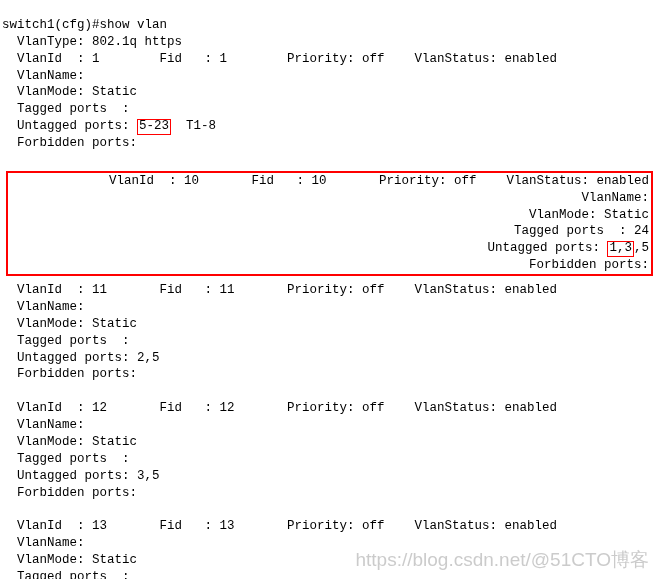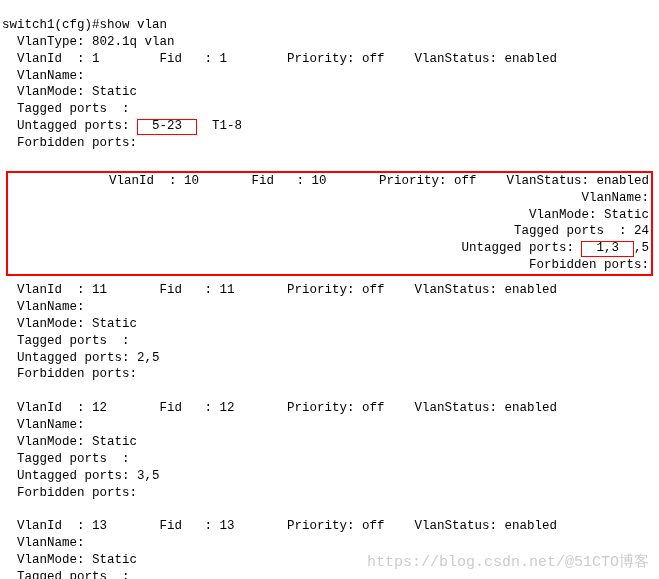--- a/index.html
+++ b/index.html
@@ -15,41 +15,41 @@
     position: relative;
     line-height: 1.35;
   }
   .terminal {
     white-space: pre;
     padding: 0 2px;
   }
   .hl {
     border: 1px solid red;
     display: inline-block;
-    padding: 0 14px;
+    padding: 0 1px;
     line-height: 1.1;
   }
   .block-hl {
     border: 2px solid red;
     margin: 2px 4px 2px 4px;
     padding: 0 2px;
     text-align: right;
   }
   .watermark {
     position: absolute;
     right: 10px;
     bottom: 6px;
-    font-family: Liberation Mono, monospace;
-    font-size: 15px;
+    font-family: Liberation Sans, sans-serif;
+    font-size: 19px;
     color: rgba(140,140,140,0.45);
     pointer-events: none;
   }
 </style>
 </head>
 <body>
 
 <div class="terminal">
 <span>switch1(cfg)#show vlan</span>
-<span>  VlanType: 802.1q vlan</span>
+<span>  VlanType: 802.1q https</span>
 <div id="vlan-container"><div><div>  VlanId  : 1        Fid   : 1        Priority: off    VlanStatus: enabled</div><div>  VlanName:</div><div>  VlanMode: Static</div><div>  Tagged ports  : </div><div>  Untagged ports: <span class="hl">5-23</span>  T1-8</div><div>  Forbidden ports:</div></div><div> </div><div class="block-hl"><div>  VlanId  : 10       Fid   : 10       Priority: off    VlanStatus: enabled</div><div>  VlanName:</div><div>  VlanMode: Static</div><div>  Tagged ports  : 24</div><div>  Untagged ports: <span class="hl">1,3</span>,5</div><div>  Forbidden ports:</div></div><div style="height: 4px;"></div><div><div>  VlanId  : 11       Fid   : 11       Priority: off    VlanStatus: enabled</div><div>  VlanName:</div><div>  VlanMode: Static</div><div>  Tagged ports  : </div><div>  Untagged ports: 2,5</div><div>  Forbidden ports:</div></div><div> </div><div><div>  VlanId  : 12       Fid   : 12       Priority: off    VlanStatus: enabled</div><div>  VlanName:</div><div>  VlanMode: Static</div><div>  Tagged ports  : </div><div>  Untagged ports: 3,5</div><div>  Forbidden ports:</div></div><div> </div><div><div>  VlanId  : 13       Fid   : 13       Priority: off    VlanStatus: enabled</div><div>  VlanName:</div><div>  VlanMode: Static</div><div>  Tagged ports  : </div></div></div>
 </div>
 
 <div class="watermark">https://blog.csdn.net/@51CTO博客</div>
 
 </body></html>

